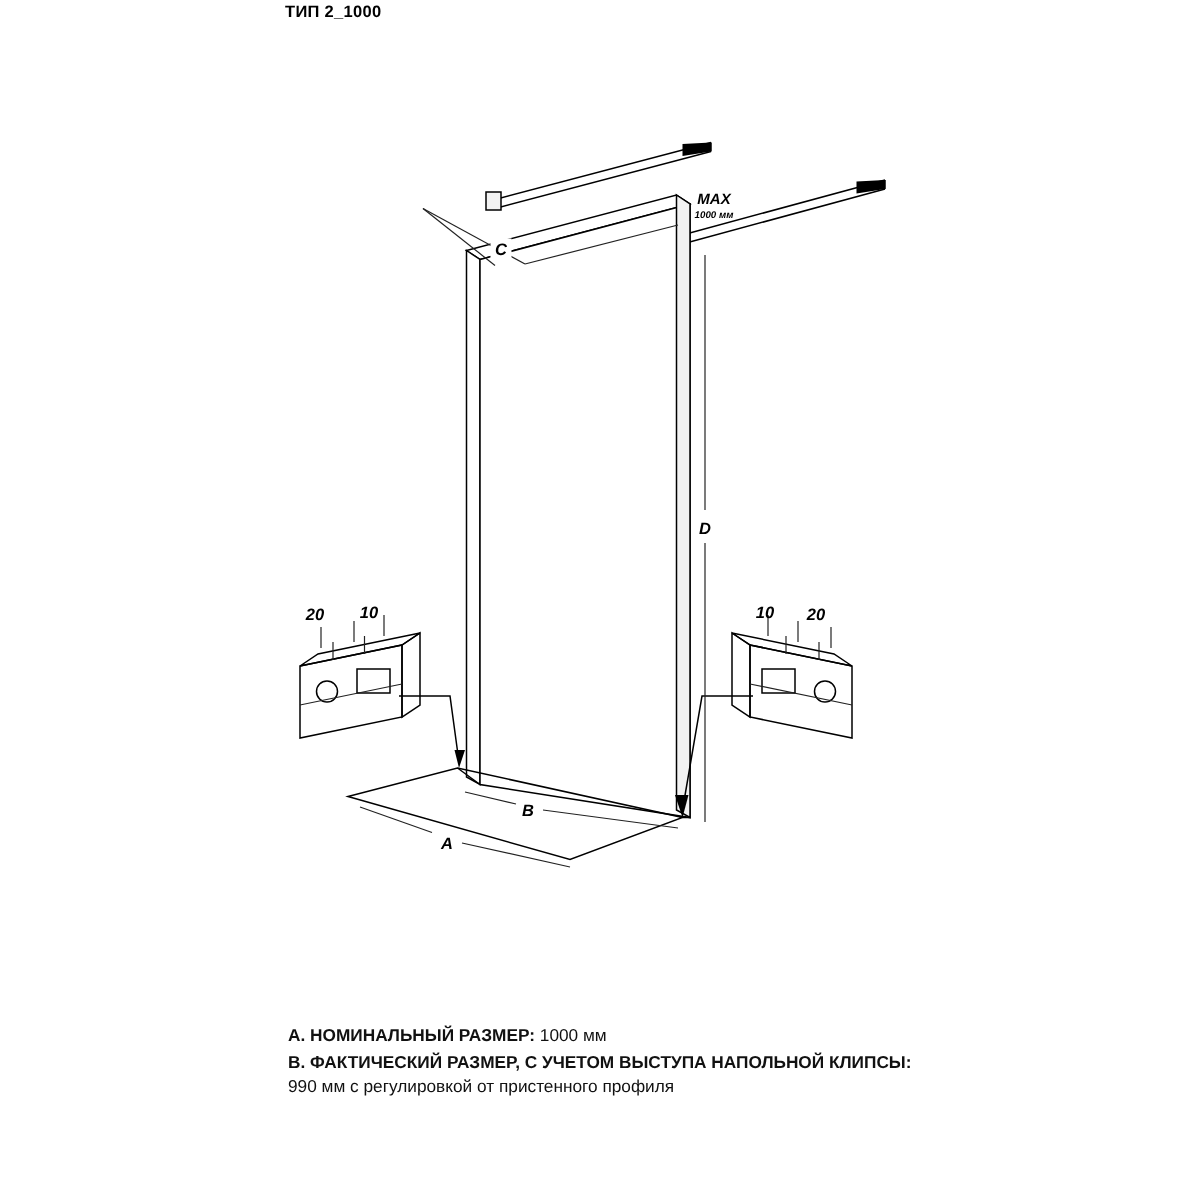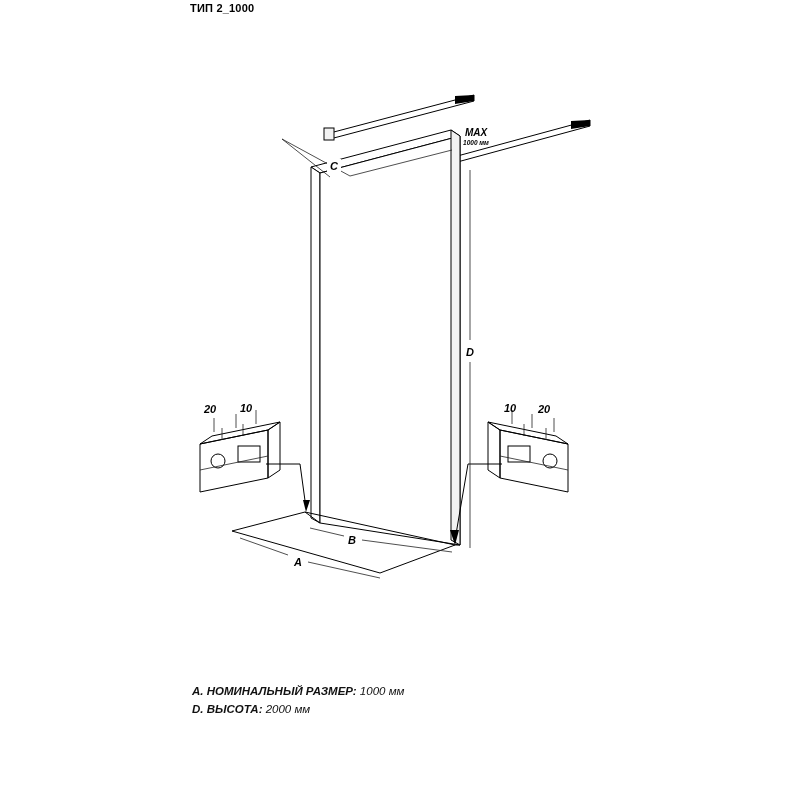--- a/index.html
+++ b/index.html
@@ -36,21 +36,20 @@
     height: 800px;
   }
   .legend {
     position: absolute;
     left: 192px;
     top: 683px;
     width: 430px;
     font-size: 11.5px;
     line-height: 16px;
     color: #111111;
-    font-style: italic;
   }
   .legend p {
     margin: 0 0 2px 0;
   }
   .legend .k {
     font-weight: bold;
   }
   text {
     font-family: "Liberation Sans", sans-serif;
     fill: #000000;
@@ -213,17 +212,17 @@
       <text class="maxsub" x="476" y="145" text-anchor="middle">1000 мм</text>
     </g>
 
   </svg>
 
   <div class="legend">
     <p>
       <span class="k">A. НОМИНАЛЬНЫЙ РАЗМЕР:</span><span> 1000 мм</span>
     </p>
     <p>
-      <span class="k">D. ВЫСОТА:</span><span> 2000 мм</span>
+      <span class="k">B. ФАКТИЧЕСКИЙ РАЗМЕР, С УЧЕТОМ ВЫСТУПА НАПОЛЬНОЙ КЛИПСЫ:</span><span> 990 мм с регулировкой от пристенного профиля</span>
     </p>
   </div>
 
 </div>
 
 </body></html>

